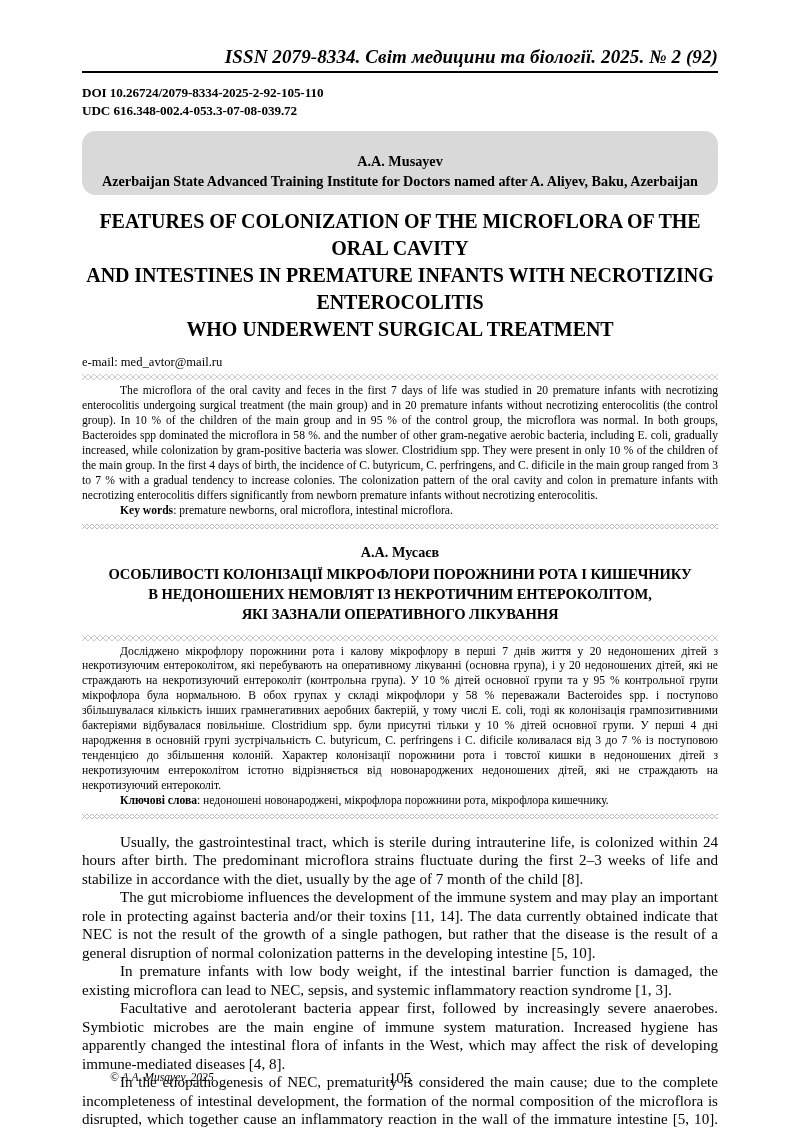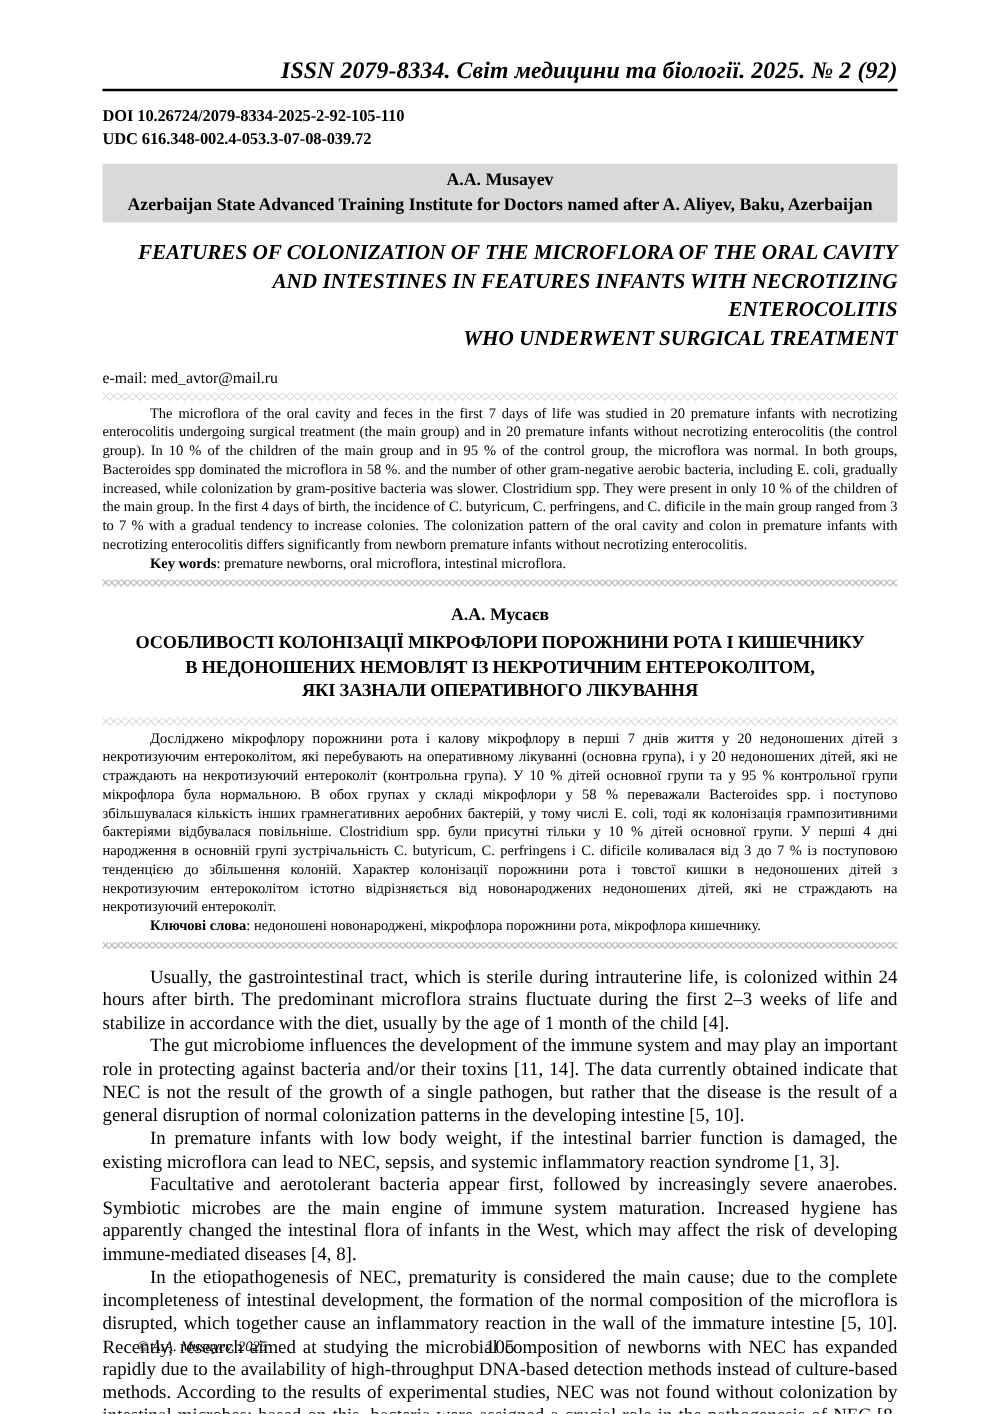--- a/index.html
+++ b/index.html
@@ -46,32 +46,32 @@
   }
 
   
   .authorbox {
     background: #d9d9d9;
     text-align: center;
     font-weight: bold;
     font-size: 14.2px;
     line-height: 1.42;
     margin-top: 12px;
-    padding: 3px 2px 4px 2px;
+    padding: 20px 2px 4px 2px;
+    border-radius: 14px;
   }
 
   
   .title {
-    text-align: right;
-    font-weight: bold;
-    font-size: 17px;
+    text-align: center;
+    font-weight: bold;
+    font-size: 20px;
     line-height: 1.35;
     margin-top: 13px;
     letter-spacing: -0.05px;
-    font-style: italic;
   }
   .email {
     font-size: 12.6px;
     margin-top: 12px;
     margin-bottom: 4px;
     font-family: Liberation Serif, serif;
   }
 
   
   .wave {
@@ -166,21 +166,21 @@
   <div class="ident">DOI 10.26724/2079-8334-2025-2-92-105-110</div>
   <div class="ident">UDC 616.348-002.4-053.3-07-08-039.72</div>
 
   <div class="authorbox">
     <div>A.A. Musayev</div>
     <div>Azerbaijan State Advanced Training Institute for Doctors named after A. Aliyev, Baku, Azerbaijan</div>
   </div>
 
   <div class="title">
     <div>FEATURES OF COLONIZATION OF THE MICROFLORA OF THE ORAL CAVITY</div>
-    <div>AND INTESTINES IN FEATURES INFANTS WITH NECROTIZING ENTEROCOLITIS</div>
+    <div>AND INTESTINES IN PREMATURE INFANTS WITH NECROTIZING ENTEROCOLITIS</div>
     <div>WHO UNDERWENT SURGICAL TREATMENT</div>
   </div>
 
   <div class="email">e-mail: med_avtor@mail.ru</div>
 
   <div class="wave"></div>
 
   <div class="abstract">
     <p>The microflora of the oral cavity and feces in the first 7 days of life was studied in 20 premature infants with necrotizing enterocolitis undergoing surgical treatment (the main group) and in 20 premature infants without necrotizing enterocolitis (the control group). In 10 % of the children of the main group and in 95 % of the control group, the microflora was normal. In both groups, Bacteroides spp dominated the microflora in 58 %. and the number of other gram-negative aerobic bacteria, including E. coli, gradually increased, while colonization by gram-positive bacteria was slower. Clostridium spp. They were present in only 10 % of the children of the main group. In the first 4 days of birth, the incidence of C. butyricum, C. perfringens, and C. dificile in the main group ranged from 3 to 7 % with a gradual tendency to increase colonies. The colonization pattern of the oral cavity and colon in premature infants with necrotizing enterocolitis differs significantly from newborn premature infants without necrotizing enterocolitis.</p>
     <p class="kw"><b>Key words</b><span>: premature newborns, oral microflora, intestinal microflora.</span></p>
@@ -199,21 +199,21 @@
   <div class="wave" style="margin-top:10px;"></div>
 
   <div class="abstract">
     <p>Досліджено мікрофлору порожнини рота і калову мікрофлору в перші 7 днів життя у 20 недоношених дітей з некротизуючим ентероколітом, які перебувають на оперативному лікуванні (основна група), і у 20 недоношених дітей, які не страждають на некротизуючий ентероколіт (контрольна група). У 10 % дітей основної групи та у 95 % контрольної групи мікрофлора була нормальною. В обох групах у складі мікрофлори у 58 % переважали Bacteroides spp. і поступово збільшувалася кількість інших грамнегативних аеробних бактерій, у тому числі E. coli, тоді як колонізація грампозитивними бактеріями відбувалася повільніше. Clostridium spp. були присутні тільки у 10 % дітей основної групи. У перші 4 дні народження в основній групі зустрічальність C. butyricum, C. perfringens і C. dificile коливалася від 3 до 7 % із поступовою тенденцією до збільшення колоній. Характер колонізації порожнини рота і товстої кишки в недоношених дітей з некротизуючим ентероколітом істотно відрізняється від новонароджених недоношених дітей, які не страждають на некротизуючий ентероколіт.</p>
     <p class="kw"><b>Ключові слова</b><span>: недоношені новонароджені, мікрофлора порожнини рота, мікрофлора кишечнику.</span></p>
   </div>
 
   <div class="wave dots"></div>
 
   <div class="body">
-    <p>Usually, the gastrointestinal tract, which is sterile during intrauterine life, is colonized within 24 hours after birth. The predominant microflora strains fluctuate during the first 2–3 weeks of life and stabilize in accordance with the diet, usually by the age of 1 month of the child [4].</p>
+    <p>Usually, the gastrointestinal tract, which is sterile during intrauterine life, is colonized within 24 hours after birth. The predominant microflora strains fluctuate during the first 2–3 weeks of life and stabilize in accordance with the diet, usually by the age of 7 month of the child [8].</p>
     <p>The gut microbiome influences the development of the immune system and may play an important role in protecting against bacteria and/or their toxins [11, 14]. The data currently obtained indicate that NEC is not the result of the growth of a single pathogen, but rather that the disease is the result of a general disruption of normal colonization patterns in the developing intestine [5, 10].</p>
     <p>In premature infants with low body weight, if the intestinal barrier function is damaged, the existing microflora can lead to NEC, sepsis, and systemic inflammatory reaction syndrome [1, 3].</p>
     <p>Facultative and aerotolerant bacteria appear first, followed by increasingly severe anaerobes. Symbiotic microbes are the main engine of immune system maturation. Increased hygiene has apparently changed the intestinal flora of infants in the West, which may affect the risk of developing immune-mediated diseases [4, 8].</p>
     <p>In the etiopathogenesis of NEC, prematurity is considered the main cause; due to the complete incompleteness of intestinal development, the formation of the normal composition of the microflora is disrupted, which together cause an inflammatory reaction in the wall of the immature intestine [5, 10]. Recently, research aimed at studying the microbial composition of newborns with NEC has expanded rapidly due to the availability of high-throughput DNA-based detection methods instead of culture-based methods. According to the results of experimental studies, NEC was not found without colonization by intestinal microbes; based on this, bacteria were assigned a crucial role in the pathogenesis of NEC [8, 12].</p>
     <p>In contrast, premature newborns with low body weight differ in many ways from full-term infants. Premature infants have insufficiently developed humoral and cellular immunity and other protective factors; they experience delayed and often inadequate colonization of the microflora, which leads to increased inflammatory reactions [3, 6, 11].</p>
 
   </div>
 
   <div class="footer">
     <div class="copyright">©  A.A. Musayev, 2025</div>

